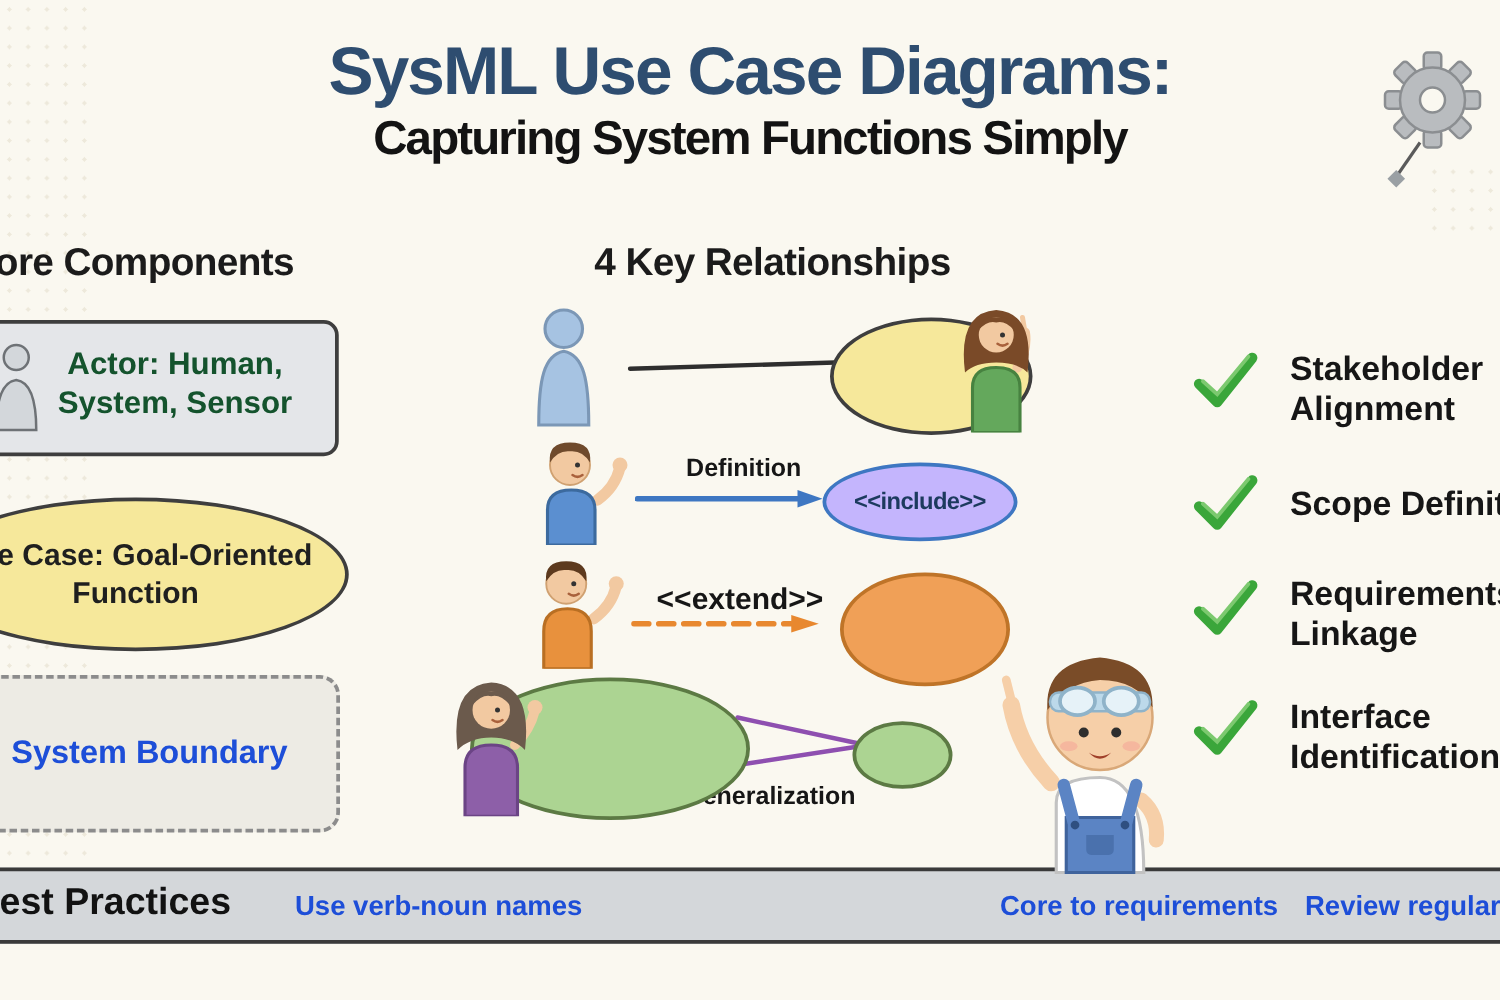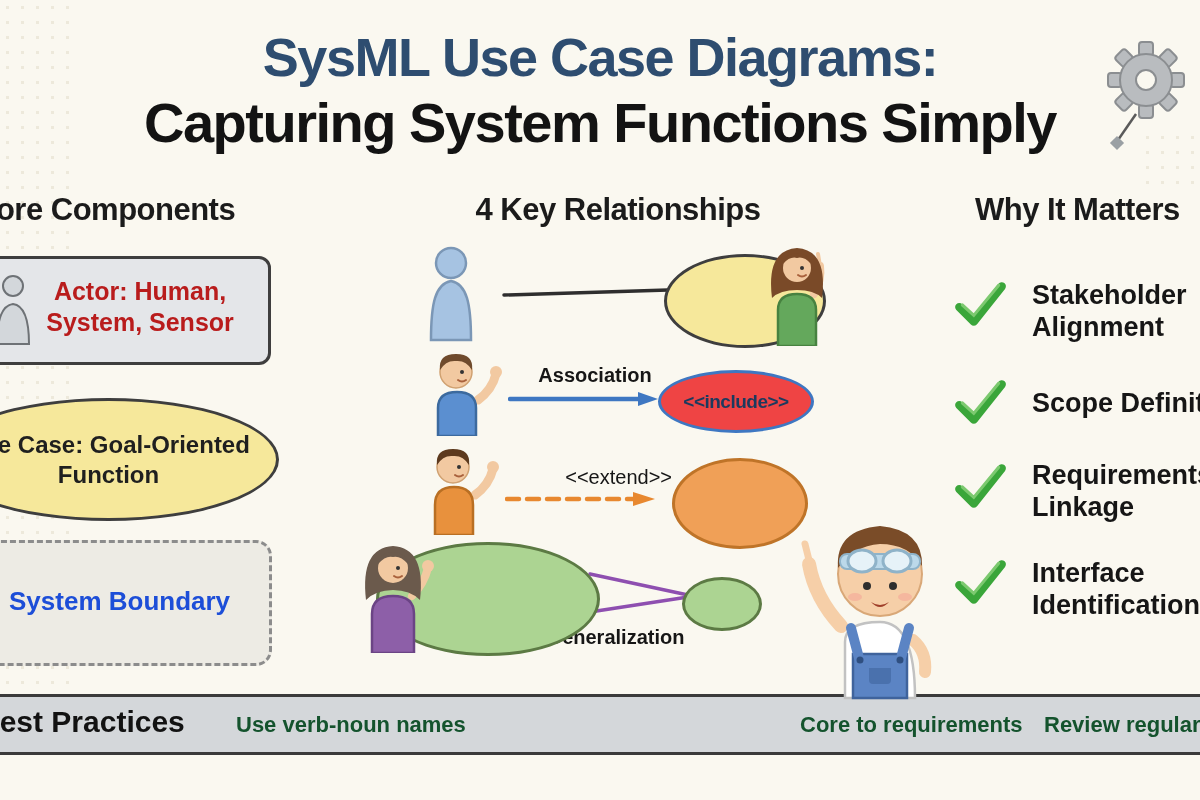--- a/index.html
+++ b/index.html
@@ -9,36 +9,36 @@
   .dots{position:absolute;left:0;top:0;width:80px;height:690px;
         background-image:radial-gradient(#e8e2d2 1.6px,transparent 1.6px);
         background-size:15px 15px;opacity:.7;}
   .dots2{position:absolute;right:0;top:130px;width:60px;height:60px;
         background-image:radial-gradient(#e8e2d2 1.6px,transparent 1.6px);
         background-size:15px 15px;opacity:.7;}
 
   .title1{position:absolute;top:26px;left:0;width:1200px;text-align:center;
           font-size:54px;font-weight:bold;letter-spacing:-1.5px;color:#2e4d70;}
   .title2{position:absolute;top:90px;left:0;width:1200px;text-align:center;
-          font-size:56px;font-weight:bold;letter-spacing:-1.5px;color:#131313;}
+          font-size:38px;font-weight:bold;letter-spacing:-1.5px;color:#131313;}
 
   .gear{position:absolute;right:14px;top:40px;}
 
   .col-head{position:absolute;top:192px;font-size:31px;font-weight:bold;
             letter-spacing:-.5px;white-space:nowrap;color:#1b1b1b;}
   .head-core{left:-26px;}
   .head-rel{left:438px;width:360px;text-align:center;}
   .head-why{left:975px;}
 
   
   .actor-box{position:absolute;left:-35px;top:256px;width:300px;height:103px;
              background:#e4e6e9;border:3px solid #3e3e3e;border-radius:12px;}
   .actor-ic{position:absolute;left:26px;top:15px;}
   .actor-text{position:absolute;left:72px;top:17px;width:200px;text-align:center;
-              font-size:25px;font-weight:bold;line-height:1.25;color:#b91c1c;}
+              font-size:25px;font-weight:bold;line-height:1.25;color:#14532d;}
   .usecase-ellipse{position:absolute;left:-62px;top:398px;width:335px;height:117px;
              background:#f6e89b;border:3px solid #3e3e3e;border-radius:50%;
              display:flex;align-items:center;justify-content:center;}
   .usecase-text{width:300px;text-align:center;font-size:24px;font-weight:bold;
              line-height:1.25;color:#1f1f1f;}
   .boundary-box{position:absolute;left:-42px;top:540px;width:308px;height:120px;
              background:#edebe4;border:3.5px dashed #8c8c8c;border-radius:16px;}
   .boundary-text{position:absolute;left:48px;top:43px;font-size:26px;font-weight:bold;
              white-space:nowrap;color:#1d4ed8;}
 
@@ -47,27 +47,27 @@
   .assoc-line{position:absolute;left:502px;top:286px;}
   .yellow-uc{position:absolute;left:664px;top:254px;width:156px;height:88px;
              background:#f6e89b;border:3px solid #3e3e3e;border-radius:50%;}
   .woman-green{position:absolute;left:758px;top:242px;z-index:2;}
 
   .person-blue{position:absolute;left:416px;top:350px;}
   .label-assoc{position:absolute;left:515px;top:364px;width:160px;text-align:center;
              font-size:20px;font-weight:bold;}
   .arrow-blue{position:absolute;left:508px;top:390px;}
   .include-oval{position:absolute;left:658px;top:370px;width:150px;height:57px;
-             background:#ef4444;border:3px solid #3e77c2;border-radius:50%;
+             background:#c4b5fd;border:3px solid #3e77c2;border-radius:50%;
              display:flex;align-items:center;justify-content:center;}
   .include-text{font-size:19px;font-weight:bold;color:#1c3a5e;letter-spacing:-.5px;}
 
   .person-orange{position:absolute;left:413px;top:443px;}
-  .label-extend{position:absolute;left:512px;top:466px;width:160px;text-align:right;
-             font-size:20px;font-weight:normal;}
+  .label-extend{position:absolute;left:512px;top:466px;width:160px;text-align:center;
+             font-size:24px;font-weight:bold;}
   .arrow-orange{position:absolute;left:505px;top:490px;}
   .extend-oval{position:absolute;left:672px;top:458px;width:130px;height:85px;
              background:#f0a057;border:3px solid #bf7428;border-radius:50%;}
 
   .woman-purple{position:absolute;left:350px;top:538px;z-index:2;}
   .gen-parent{position:absolute;left:376px;top:542px;width:218px;height:108px;
              background:#acd492;border:3px solid #5c7a44;border-radius:50%;z-index:1;}
   .gen-lines{position:absolute;left:588px;top:568px;}
   .gen-child{position:absolute;left:682px;top:577px;width:74px;height:48px;
              background:#acd492;border:3px solid #5c7a44;border-radius:50%;}
@@ -81,21 +81,21 @@
   .benefit{position:absolute;left:1032px;width:212px;font-size:27px;font-weight:bold;
            line-height:1.18;color:#161616;}
   .b1{top:280px;} .b2{top:388px;white-space:nowrap;} .b3{top:460px;} .b4{top:558px;}
 
   
   .bar{position:absolute;left:0;top:694px;width:1200px;height:61px;background:#d4d7da;
        border-top:3px solid #3a3a3a;border-bottom:3px solid #3a3a3a;box-sizing:border-box;}
   .bar-head{position:absolute;left:-22px;top:8px;font-size:30px;font-weight:bold;
        white-space:nowrap;color:#121212;}
   .bar-item{position:absolute;top:15px;font-size:22px;font-weight:bold;
-       white-space:nowrap;color:#14532d;}
+       white-space:nowrap;color:#1d4ed8;}
   .p1{left:236px;} .p2{left:487px;} .p3{left:800px;} .p4{left:1044px;}
 </style>
 </head>
 <body>
 
 <div class="page">
   <div class="dots"></div>
   <div class="dots2"></div>
 
   <div class="title1">SysML Use Case Diagrams:</div>
@@ -115,21 +115,20 @@
         <circle r="26"></circle>
         <circle r="10" fill="#faf8f0"></circle>
       </g>
       <path d="M30 74 L12 100" stroke="#5a5a5a" stroke-width="2.5" fill="none"></path>
       <rect x="6" y="98" width="10" height="10" fill="#9aa0a4" transform="rotate(45 11 103)"></rect>
     </svg>
   </div>
 
   <div class="col-head head-core">Core Components</div>
   <div class="col-head head-rel">4 Key Relationships</div>
-  <div class="col-head head-why">Why It Matters</div>
 
   <div class="actor-box">
     <span class="actor-ic">
       <svg width="38" height="72" viewBox="0 0 38 72">
         <circle cx="19" cy="12" r="10" fill="#d3d7db" stroke="#6e7276" stroke-width="2"></circle>
         <path d="M3 70 Q3 32 19 30 Q35 32 35 70 Z" fill="#d3d7db" stroke="#6e7276" stroke-width="2"></path>
       </svg>
     </span>
     <span class="actor-text">Actor: Human, System, Sensor</span>
   </div>
@@ -169,21 +168,21 @@
     <svg width="88" height="86" viewBox="0 0 88 86">
       <path d="M62 50 Q76 40 80 24" stroke="#f2c9a1" stroke-width="9" fill="none" stroke-linecap="round"></path>
       <circle cx="80" cy="22" r="6" fill="#f2c9a1"></circle>
       <circle cx="40" cy="22" r="16" fill="#f2c9a1" stroke="#d0a171" stroke-width="1.5"></circle>
       <path d="M24 20 Q22 4 40 4 Q58 4 56 20 Q50 10 40 11 Q30 10 24 20 Z" fill="#6f4a2c"></path>
       <circle cx="46" cy="22" r="2" fill="#333"></circle>
       <path d="M42 30 Q46 33 50 30" stroke="#a9613c" stroke-width="2" fill="none" stroke-linecap="round"></path>
       <path d="M22 86 L22 58 Q22 42 41 42 Q60 42 60 58 L60 86 Z" fill="#5b8fd0" stroke="#3c6a9e" stroke-width="2.5"></path>
     </svg>
   </div>
-  <div class="label-assoc">Association</div>
+  <div class="label-assoc">Definition</div>
   <svg class="arrow-blue" width="152" height="18" viewBox="0 0 152 18">
     <path d="M2 9 L132 9" stroke="#3e77c2" stroke-width="4.5" stroke-linecap="round"></path>
     <path d="M130 2 L150 9 L130 16 Z" fill="#3e77c2"></path>
   </svg>
   <div class="include-oval">
     <span class="include-text">&lt;&lt;include&gt;&gt;</span>
   </div>
 
   <div class="person-orange">
     <svg width="88" height="92" viewBox="0 0 88 92">

